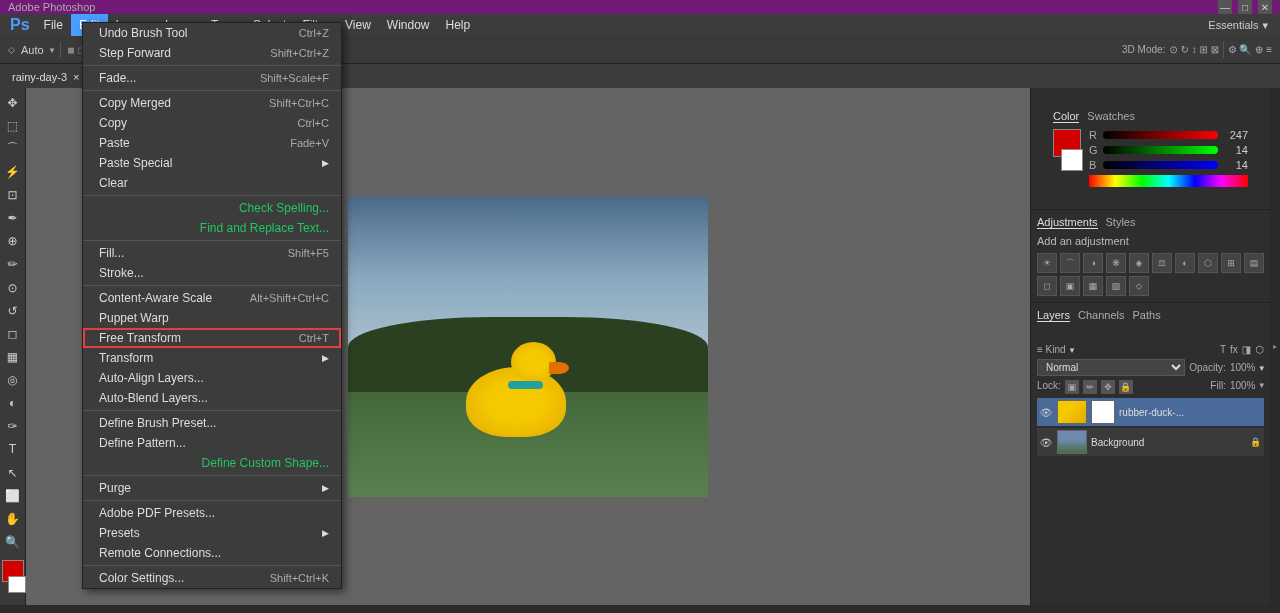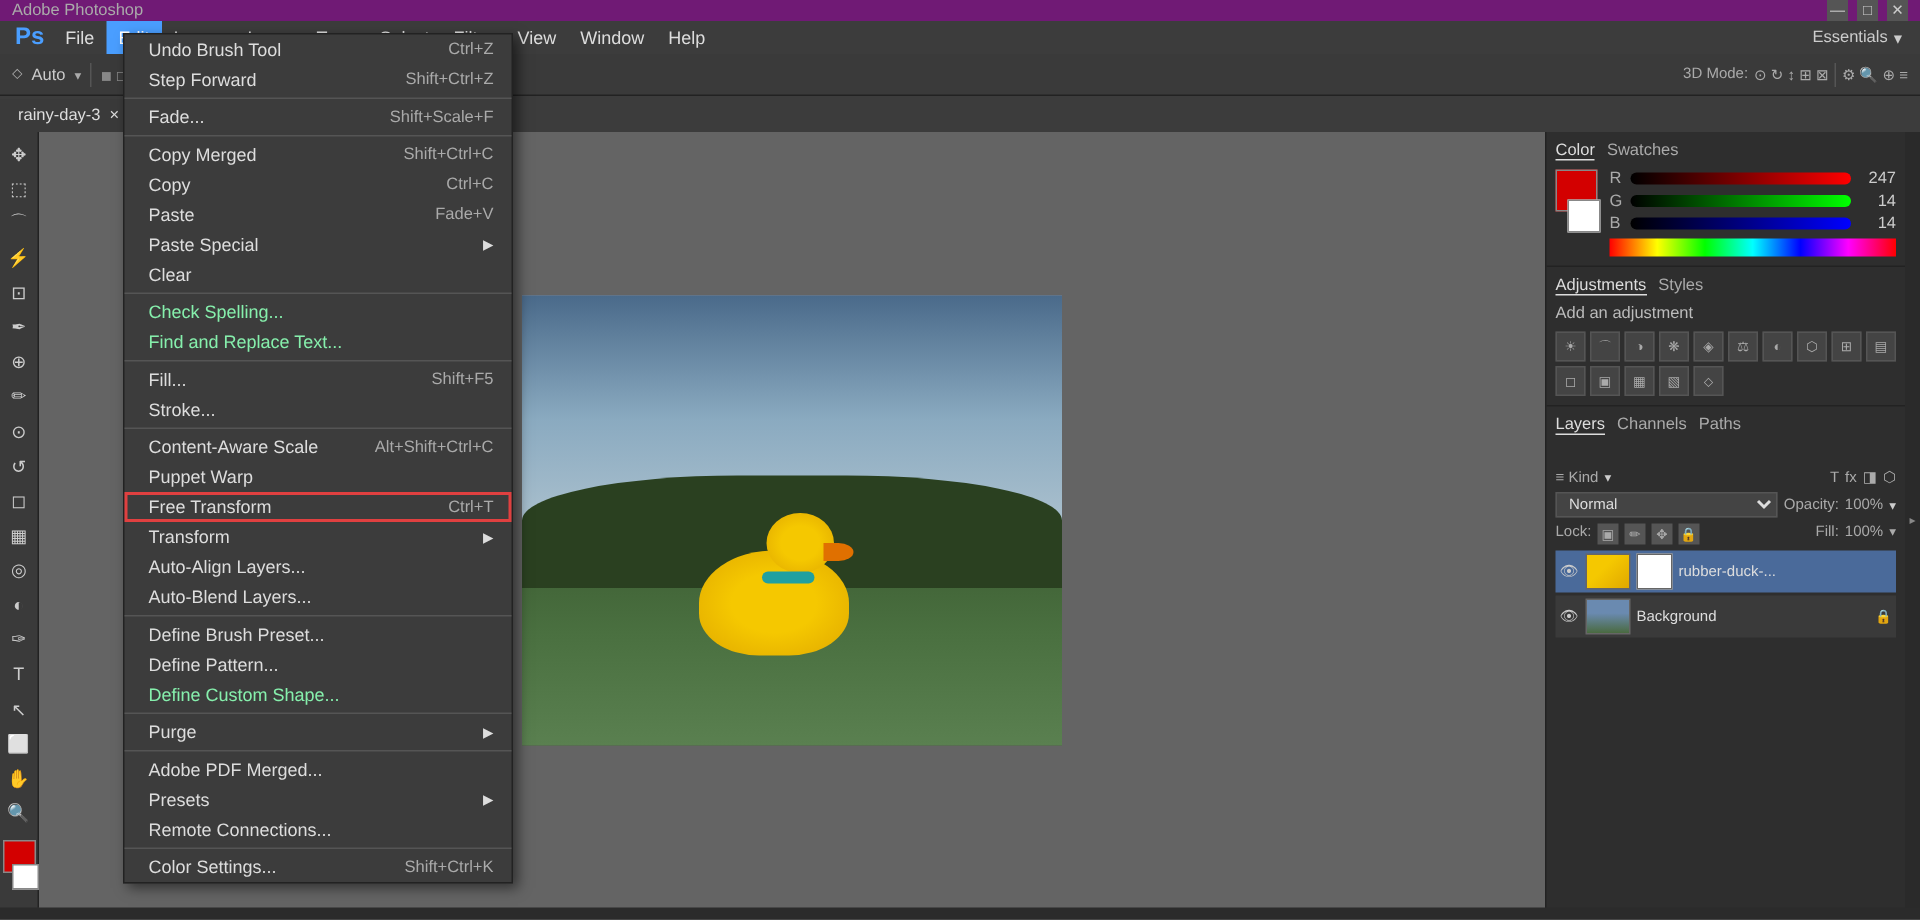--- a/index.html
+++ b/index.html
@@ -191,21 +191,21 @@
     #right-panel {
       width: 240px;
       background: #2e2e2e;
       display: flex;
       flex-direction: column;
       border-left: 1px solid #222;
     }
 
     
     #color-panel {
-      padding: 6px;
+      padding: 22px;
       border-bottom: 1px solid #222;
     }
     #color-panel-tabs {
       display: flex;
       gap: 8px;
       margin-bottom: 6px;
       font-size: 11px;
     }
     .panel-tab { cursor: pointer; color: #aaa; }
     .panel-tab.active { color: #ddd; border-bottom: 1px solid #ddd; }
@@ -396,21 +396,21 @@
     .menu-entry {
       display: flex;
       align-items: center;
       justify-content: space-between;
       padding: 3px 12px 3px 16px;
       cursor: pointer;
       color: #ddd;
       font-size: 12px;
       height: 20px;
     }
-    .menu-entry.disabled { color: #86efac; cursor: default; }
+    .menu-entry.disabled { color: #22c55e; cursor: default; justify-content: flex-end; }
     .menu-entry.highlighted {
       background: transparent;
       outline: 2px solid #e04040;
       outline-offset: -2px;
     }
     .menu-shortcut { color: #aaa; font-size: 11px; }
     .menu-entry.highlighted .menu-shortcut { color: #aaa; }
     .menu-separator {
       height: 1px;
       background: #555;
@@ -751,21 +751,21 @@
     </div>
     <div class="menu-separator"></div>
 
     <div class="menu-entry">
       <span>Purge</span>
       <span class="menu-arrow">▶</span>
     </div>
     <div class="menu-separator"></div>
 
     <div class="menu-entry">
-      <span>Adobe PDF Merged...</span>
+      <span>Adobe PDF Presets...</span>
     </div>
     <div class="menu-entry">
       <span>Presets</span>
       <span class="menu-arrow">▶</span>
     </div>
     <div class="menu-entry">
       <span>Remote Connections...</span>
     </div>
     <div class="menu-separator"></div>
 

